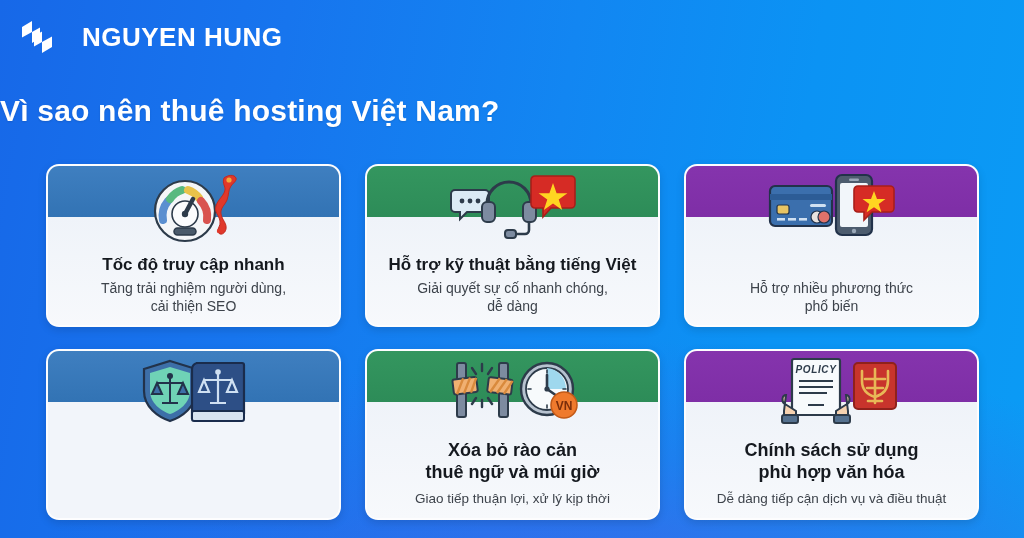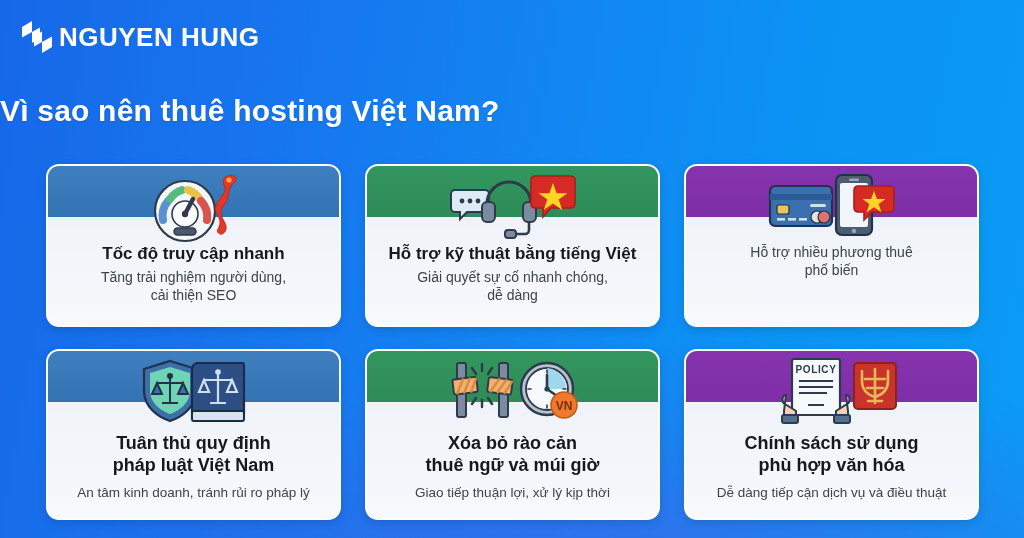--- a/index.html
+++ b/index.html
@@ -6,21 +6,21 @@
   html,body { width:1024px; height:538px; overflow:hidden; }
   body {
     font-family:"Liberation Sans", sans-serif;
     background:
       radial-gradient(ellipse 900px 420px at 62% 118%, rgba(104,68,226,0.55) 0%, rgba(86,70,220,0.22) 42%, rgba(40,110,235,0) 70%),
       linear-gradient(100deg, #1768e8 0%, #1775ee 26%, #1286f2 52%, #0b93f4 74%, #0b9bf5 100%);
     position:relative;
   }
 
   
-  .logo-row { position:absolute; left:20px; top:18px; display:flex; align-items:center; gap:5px; }
+  .logo-row { position:absolute; left:20px; top:18px; display:flex; align-items:center; gap:28px; }
   .logo-mark { width:34px; height:38px; position:relative; }
   .logo-text { color:#fff; font-size:26px; font-weight:bold; letter-spacing:0.5px; white-space:nowrap; }
 
   
   .page-title {
     position:absolute; top:94px; left:0; width:100%; text-align:left;
     color:#fff; font-size:30px; font-weight:bold; letter-spacing:0.2px;
     text-shadow:0 1px 2px rgba(0,0,0,0.13);
   }
 
@@ -33,32 +33,33 @@
   .card {
     border-radius:13px; overflow:hidden;
     border:2px solid rgba(255,255,255,0.82);
     background:#f2f5fa;
     display:flex; flex-direction:column;
     box-shadow:0 3px 9px rgba(0,0,0,0.13);
   }
   .card-head { height:51px; position:relative; flex:0 0 51px; }
   .card-head.blue   { background:linear-gradient(180deg,#3f7fc0 0%,#3273b4 100%); }
   .card-head.green  { background:linear-gradient(180deg,#34965f 0%,#2d8c58 100%); }
-  .card-head.purple { background:linear-gradient(180deg,#8534ad 0%,#7e2ea6 100%); }
+  .card-head.purple { background:linear-gradient(180deg,#8534ad 0%,#7e2ea6 100%);font-style:italic; }
 
   .icon-wrap {
     position:absolute; left:50%; transform:translateX(-50%);
     top:6px; width:132px; height:66px;
   }
   .icon-wrap svg { width:132px; height:66px; display:block; overflow:visible; }
 
   .card-body {
     flex:1; display:flex; flex-direction:column; align-items:center;
     padding:26px 10px 10px; text-align:center;
     background:linear-gradient(180deg,#eff3f9 0%,#f7f9fc 100%);
+    justify-content:flex-end;
   }
   .card-title {
     font-size:17px; font-weight:bold; color:#15191f; line-height:1.24;
     white-space:pre-line; margin-bottom:4px;
   }
   .card-sub {
     font-size:14px; color:#3d434b; line-height:1.3; white-space:pre-line;
   }
   .row2 .card-body { padding-top:30px; }
   .row2 .card-title { font-size:18px; }
@@ -164,21 +165,21 @@
             <circle cx="18" cy="56" r="2.2" fill="#9aa8b8"></circle>
           </g>
           <g transform="translate(88,14)">
             <path d="M4 0 H36 A4 4 0 0 1 40 4 V22 A4 4 0 0 1 36 26 H18 L10 34 V26 H4 A4 4 0 0 1 0 22 V4 A4 4 0 0 1 4 0 Z" fill="#d62b25" stroke="#a81f1a" stroke-width="1.6"></path>
             <path d="M20 5 L23 13 L31.5 13 L24.7 18 L27.4 26.2 L20 21.2 L12.6 26.2 L15.3 18 L8.5 13 L17 13 Z" fill="#ffd521"></path>
           </g>
         </svg>
       </div>
     </div>
     <div class="card-body">
-      <div class="card-sub">Hỗ trợ nhiều phương thuê
+      <div class="card-sub">Hỗ trợ nhiều phương thức
 phổ biến</div>
     </div>
   </div>
 
   <div class="card row2">
     <div class="card-head blue">
       <div class="icon-wrap">
         <svg viewBox="0 0 132 66">
           <g transform="translate(16,4)">
             <path d="M26 0 L52 8 V30 C52 46 38 56 26 60 C14 56 0 46 0 30 V8 Z" fill="#3d6fa8" stroke="#22324a" stroke-width="2.2"></path>
@@ -200,25 +201,20 @@
               <line x1="14" y1="19" x2="42" y2="19"></line>
               <path d="M14 19 L9 31 H19 Z" fill="#2d4f86"></path>
               <path d="M42 19 L37 31 H47 Z" fill="#2d4f86"></path>
               <line x1="20" y1="42" x2="36" y2="42"></line>
             </g>
             <circle cx="28" cy="11" r="2.8" fill="#cfe0f2"></circle>
           </g>
         </svg>
       </div>
     </div>
-    <div class="card-body">
-      <div class="card-title">Tuân thủ quy định
-pháp luật Việt Nam</div>
-      <div class="card-sub">An tâm kinh doanh, tránh rủi ro pháp lý</div>
-    </div>
   </div>
 
   <div class="card row2">
     <div class="card-head green">
       <div class="icon-wrap">
         <svg viewBox="0 0 132 66">
           <g transform="translate(8,4)">
             <rect x="2" y="2" width="9" height="54" rx="2" fill="#7d8ba0" stroke="#2d3b4a" stroke-width="2"></rect>
             <rect x="44" y="2" width="9" height="54" rx="2" fill="#7d8ba0" stroke="#2d3b4a" stroke-width="2"></rect>
             <g transform="rotate(-7 12 24)">

